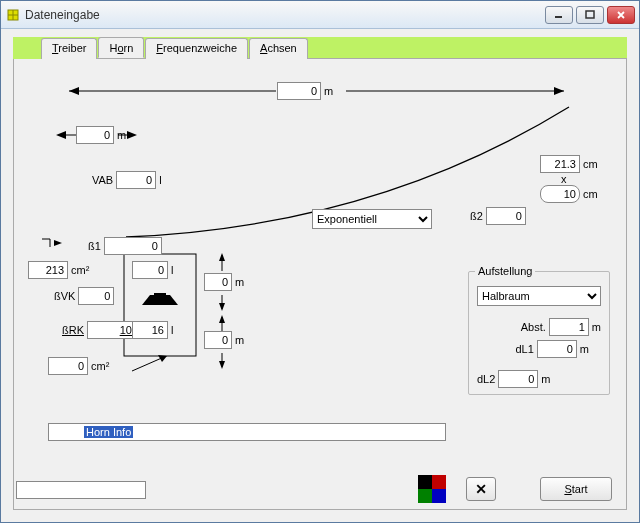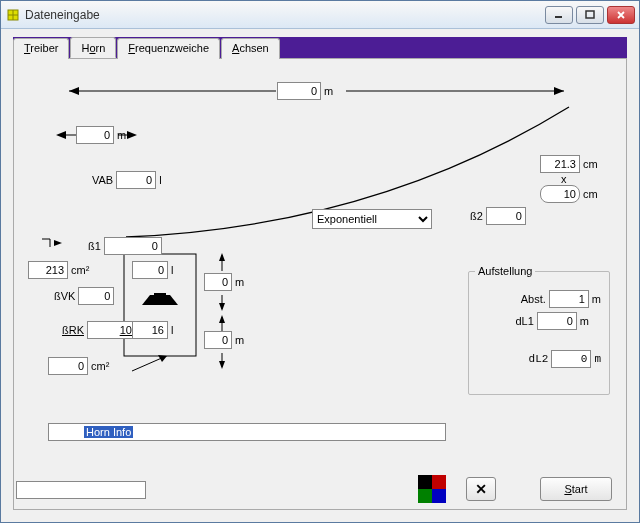--- a/index.html
+++ b/index.html
@@ -42,21 +42,22 @@
     display: flex; align-items: center; justify-content: center;
     background: linear-gradient(#f8f8f8, #d8e0e8);
     font-family: Arial, sans-serif;
     font-size: 10px;
   }
   .win-btn.close { background: linear-gradient(#e88, #c33); color: #fff; border-color: #a33; }
   .win-btn.close svg path { stroke: #fff; }
   .content {
     position: absolute;
     left: 12px; right: 12px; top: 36px; bottom: 12px;
-    background: #4c1d95;
+    background: #bef264;
+    padding-left: 28px;
   }
   .tabs {
     display: flex;
     border-bottom: 1px solid #aaa;
     position: relative;
     height: 22px;
   }
   .tab {
     padding: 3px 10px;
     border: 1px solid #aaa;
@@ -334,31 +335,34 @@
         </div>
 
         <div class="field" style="left:34px; top:298px;">
           <input class="txt" style="width: 40px;" value="0">
           <span class="unit">cm²</span>
         </div>
 
         <div class="groupbox" style="left:454px; top:212px; width:142px; height:124px;">
           <div class="group-title">Aufstellung</div>
           <div style="padding:4px 8px;">
+            <select class="combo" style="width:124px; margin-bottom:8px;">
+              <option>Halbraum</option>
+            </select>
             <div class="field" style="position:relative; justify-content:flex-end; margin:4px 0;">
               <span class="lbl">Abst.</span>
               <input class="txt" style="width: 40px;" value="1">
               <span class="unit">m</span>
             </div>
             <div class="field" style="position:relative; justify-content:flex-end; margin:4px 12px;">
               <span class="lbl">dL1</span>
               <input class="txt" style="width: 40px;" value="0">
               <span class="unit">m</span>
             </div>
-            <div class="field" style="position:relative; justify-content:flex-end; margin:20px 0;font-family:Liberation Mono, monospace;">
+            <div class="field" style="position:relative; margin:12px 0;">
               <span class="lbl">dL2</span>
               <input class="txt" style="width: 40px;" value="0">
               <span class="unit">m</span>
             </div>
           </div>
         </div>
 
         <div class="horn-info" style="left:34px; top:364px; width:398px;">
           <span class="selected">Horn Info</span>
         </div>

